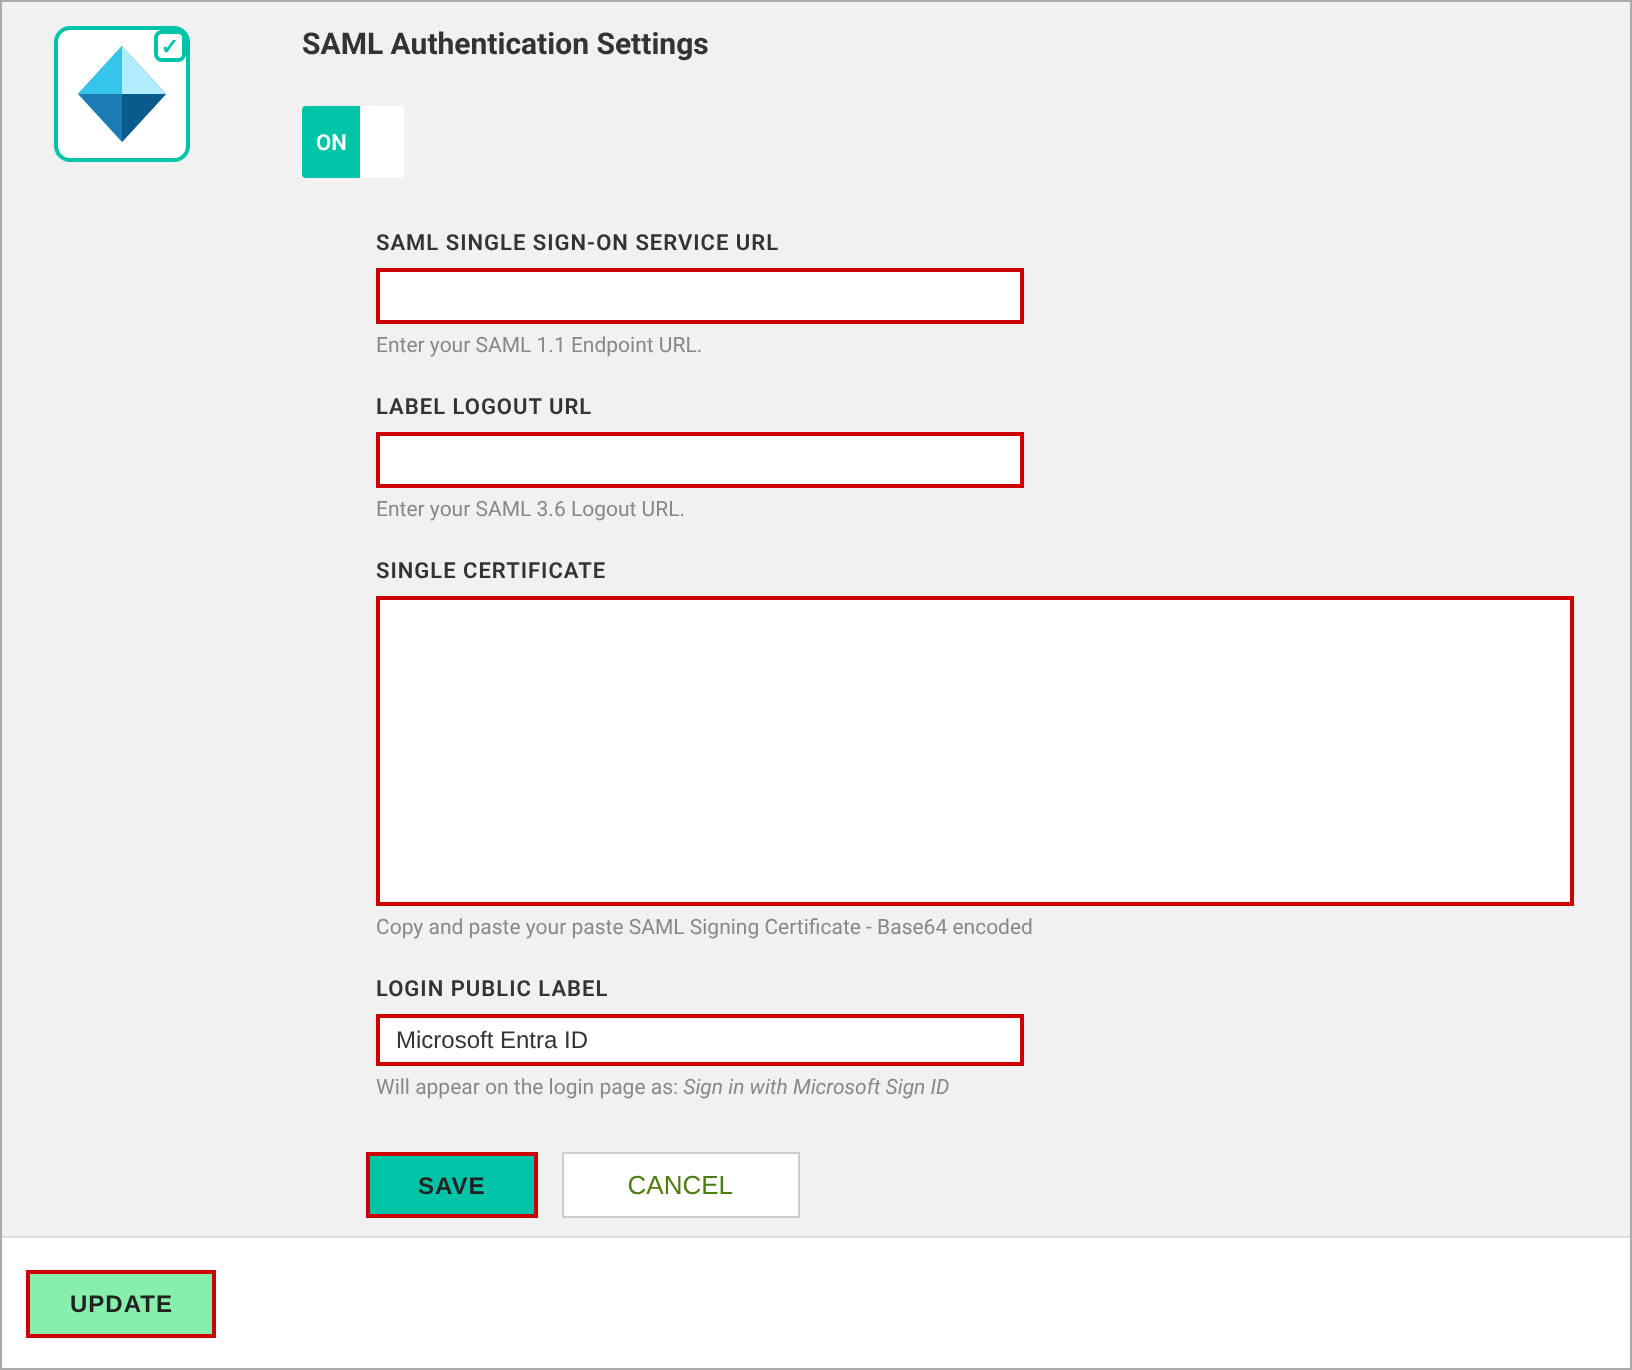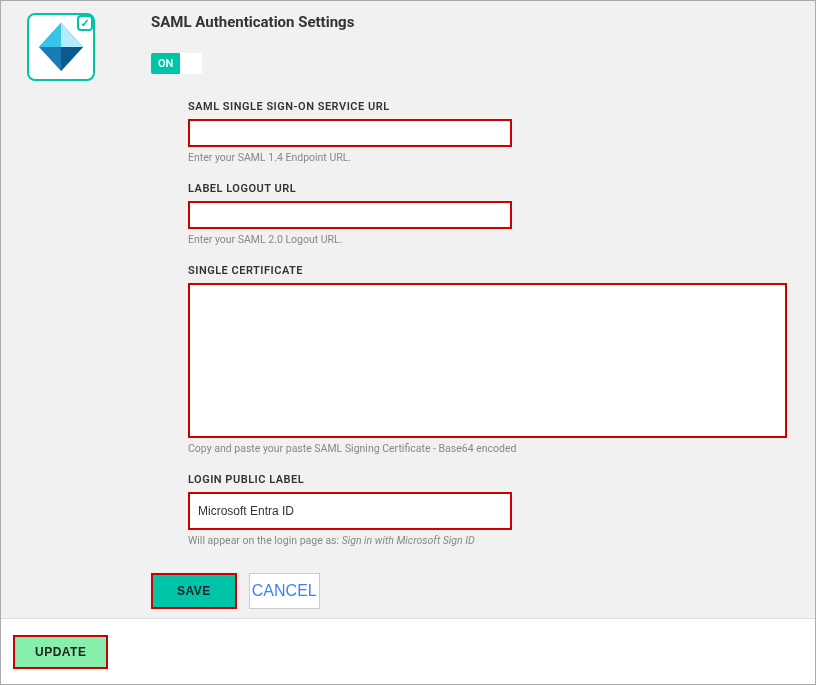--- a/index.html
+++ b/index.html
@@ -61,21 +61,21 @@
       font-weight: 700;
       color: #333;
       margin-bottom: 22px;
       margin-top: 2px;
     }
     .toggle-wrap {
       margin-bottom: 26px;
     }
     .toggle {
       display: inline-flex;
-      height: 21px;
+      height: 36px;
       border-radius: 2px;
       overflow: hidden;
       vertical-align: middle;
     }
     .toggle-on {
       background: #00c4a7;
       color: #fff;
       font-size: 11px;
       font-weight: 600;
       padding: 0 7px;
@@ -103,21 +103,21 @@
       background: #fff;
       height: 28px;
       width: 324px;
       padding: 4px 8px;
       font-size: 13px;
       outline: none;
     }
     .text-input-filled {
       border: 2px solid #c00;
       background: #fff;
-      height: 38px;
+      height: 26px;
       width: 324px;
       padding: 3px 8px;
       font-size: 12px;
       color: #333;
       outline: none;
     }
     .cert-textarea {
       border: 2px solid #c00;
       background: #fff;
       width: 100%;
@@ -143,28 +143,29 @@
     }
     .btn-save {
       background: #00c4a7;
       border: 2px solid #c00;
       color: #222;
       font-size: 12px;
       font-weight: 600;
       letter-spacing: 0.5px;
       padding: 7px 24px;
       cursor: pointer;
+      margin-left: 32px;
     }
     .btn-cancel {
       background: #fff;
       border: 1px solid #ccc;
-      color: #3b82f6;
-      font-size: 16px;
+      color: #4d7c0f;
+      font-size: 13px;
       font-weight: 500;
-      padding: 8px 2px;
+      padding: 8px 32px;
       cursor: pointer;
     }
     .footer {
       position: absolute;
       bottom: 0;
       left: 0;
       right: 0;
       background: #fff;
       height: 66px;
       border-top: 1px solid #ddd;
@@ -203,27 +204,27 @@
     <div class="toggle-wrap">
       <div class="toggle">
         <div class="toggle-on">ON</div>
         <div class="toggle-off"></div>
       </div>
     </div>
 
     <div class="field-group">
       <label class="field-label">SAML SINGLE SIGN-ON SERVICE URL</label>
       <input type="text" class="text-input" value="" style="">
-      <div class="help-text">Enter your SAML 1.4 Endpoint URL.</div>
+      <div class="help-text">Enter your SAML 1.1 Endpoint URL.</div>
     </div>
 
     <div class="field-group">
       <label class="field-label">LABEL LOGOUT URL</label>
       <input type="text" class="text-input" value="" style="">
-      <div class="help-text">Enter your SAML 2.0 Logout URL.</div>
+      <div class="help-text">Enter your SAML 3.6 Logout URL.</div>
     </div>
 
     <div class="field-group">
       <label class="field-label">SINGLE CERTIFICATE</label>
       <textarea class="cert-textarea" style=""></textarea>
       <div class="help-text">Copy and paste your paste SAML Signing Certificate - Base64 encoded</div>
     </div>
 
     <div class="field-group">
       <label class="field-label">LOGIN PUBLIC LABEL</label>

